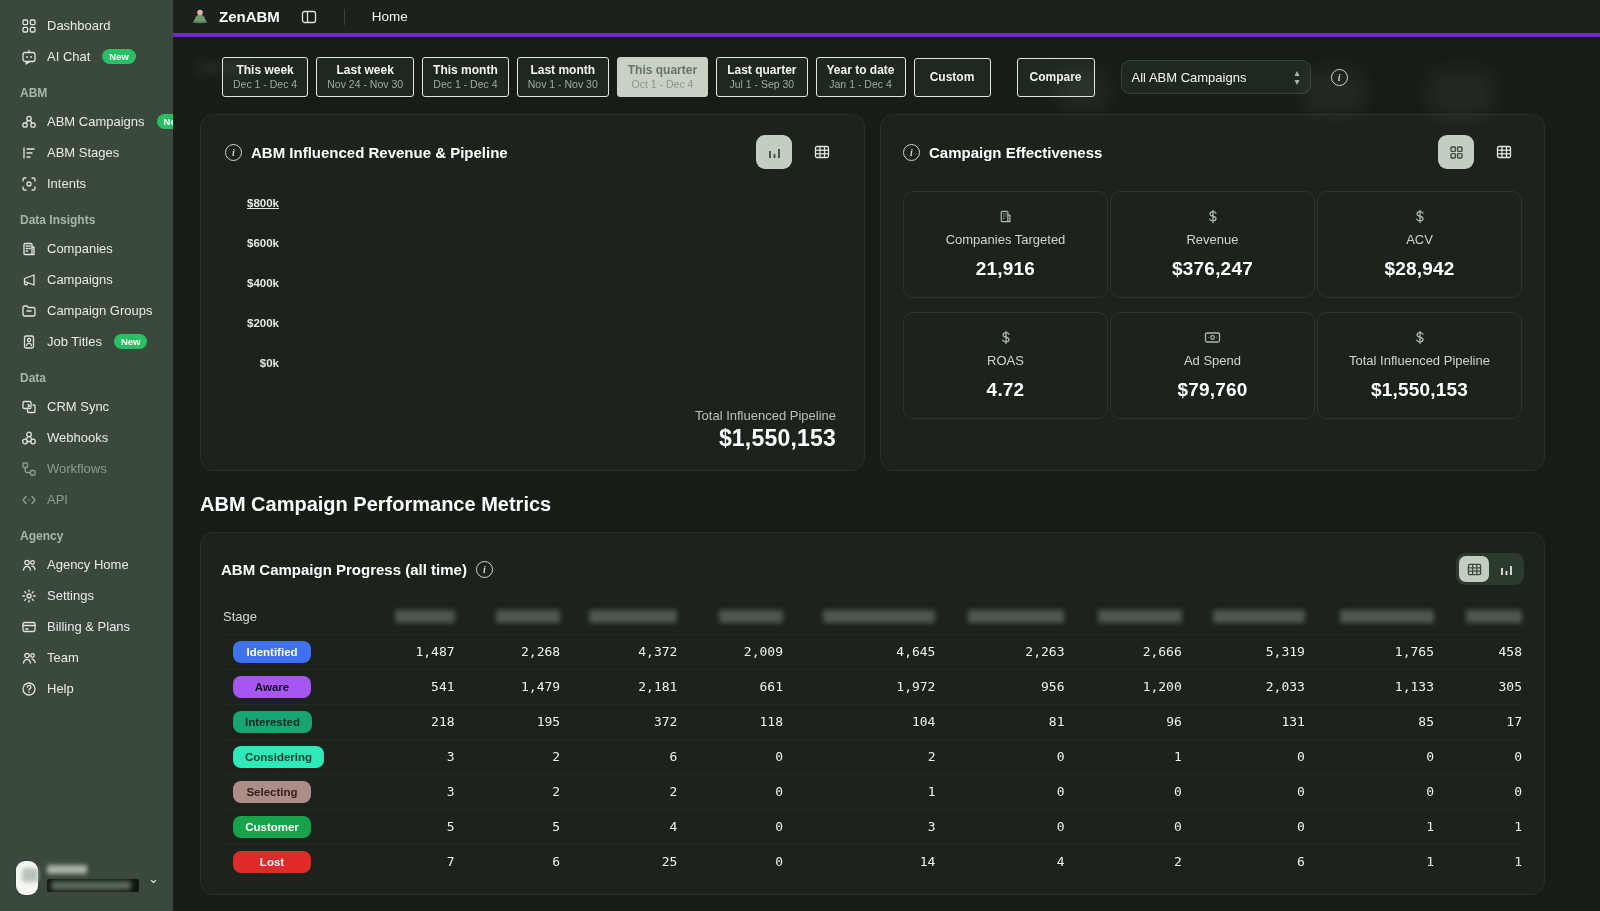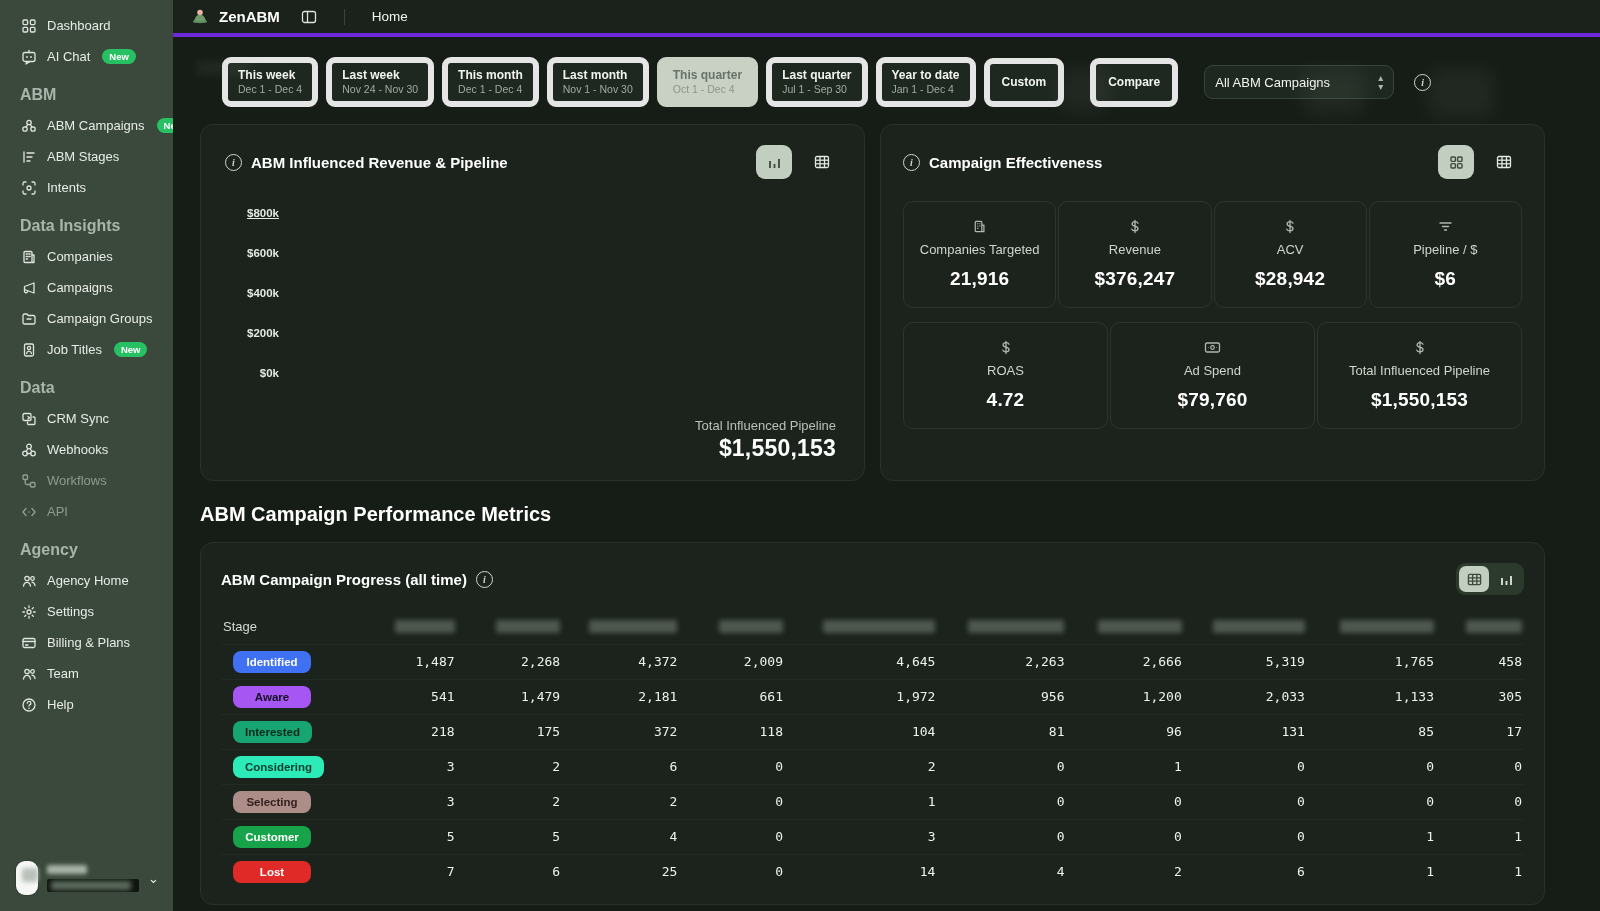--- a/index.html
+++ b/index.html
@@ -9,21 +9,21 @@
 
   
   .sidebar { width:173px; min-width:173px; background:#3a493c; display:flex; flex-direction:column;
     padding:10px 0 10px 0; position:relative; }
   .side-list { flex:1; overflow:hidden; }
   .side-item { display:flex; align-items:center; gap:10px; padding:7px 10px 7px 20px;
     font-size:13px; color:#e7ece6; cursor:pointer; white-space:nowrap; }
   .side-item .ic { width:17px; height:17px; display:inline-flex; align-items:center; justify-content:center; flex:none; }
   .side-item.disabled { color:#8d9b8f; }
   .side-item.disabled svg { opacity:.55; }
-  .side-section { padding:14px 20px 6px 20px; font-size:16px; color:#a9b5aa; font-weight:700; }
+  .side-section { padding:14px 20px 6px 20px; font-size:12px; color:#a9b5aa; font-weight:700; }
   .badge-new { background:#27c163; color:#fff; font-size:9.5px; font-weight:700;
     padding:2px 7px; border-radius:8px; margin-left:2px; }
   .side-user { display:flex; align-items:center; gap:9px; padding:10px 14px 6px 16px; }
   .avatar { width:34px; height:34px; background:#f7f8f6; border-radius:9px; position:relative; box-shadow:0 0 0 1px rgba(0,0,0,.15);}
   .avatar::after { content:""; position:absolute; left:6px; top:7px; width:16px; height:14px;
     background:#b9c2ba; filter:blur(2px); border-radius:2px; }
   .ublur1 { width:40px; height:9px; background:#a8b3a8; border-radius:2px; filter:blur(2px); margin-bottom:5px; }
   .ublur2 { width:92px; height:13px; background:#10160f; border-radius:2px; position:relative; overflow:hidden;}
   .ublur2::after{ content:""; position:absolute; inset:2px 8px 2px 4px; background:#5c6b5e; filter:blur(2.5px); border-radius:2px;}
   .chev { margin-left:auto; color:#e7ece6; font-size:13px; }
@@ -35,22 +35,22 @@
   .brand { display:flex; align-items:center; gap:8px; font-weight:700; font-size:15px; color:#fff; }
   .logo { width:22px; height:22px; display:inline-block; }
   .tb-sep { width:1px; height:16px; background:#3a443b; margin:0 6px; }
   .tb-home { font-size:13.5px; color:#f0f3ef; }
 
   .content { flex:1; padding:20px 55px 0 27px; position:relative; }
   .smudge { position:absolute; background:rgba(190,205,190,.07); filter:blur(9px); border-radius:10px; pointer-events:none;}
 
   
   .filters { display:flex; align-items:center; gap:8px; margin-left:22px; }
-  .fbtn { background:#1f2820; border:6px solid #e5e5e5; border-radius:9px; min-width:77px;
-    padding:5px 10px; cursor:pointer; }
+  .fbtn { background:#1f2820; border:1px solid #e5e5e5; border-radius:3px; min-width:77px;
+    padding:5px 10px; text-align:center; cursor:pointer; }
   .fbtn .t { font-size:12px; font-weight:700; color:#f2f4f1; line-height:15px; }
   .fbtn .r { font-size:10.5px; color:#9fab9f; line-height:13px; }
   .fbtn.single { padding:11px 12px; }
   .fbtn.selected { background:#c8d1c4; border-color:#c8d1c4; }
   .fbtn.selected .t { color:#68746a; }
   .fbtn.selected .r { color:#8b9689; }
   .fbtn.compare { margin-left:18px; }
   .select { margin-left:18px; width:190px; height:34px; background:#1f2820; border:1px solid #36453c;
     border-radius:9px; display:flex; align-items:center; padding:0 10px; font-size:13px; color:#f2f4f1; cursor:pointer;}
   .select .ud { margin-left:auto; color:#aab5ab; font-size:10px; line-height:9px; text-align:center;}
@@ -478,31 +478,20 @@
               </div>
               <div class="tile">
                 <span class="tic">
                   <svg width="14" height="15" viewBox="0 0 14 15">
                     <path d="M7 1.5v12M10 4.2c-.5-1-1.5-1.5-3-1.5-1.8 0-2.9.9-2.9 2.2 0 3 5.9 1.6 5.9 4.7 0 1.4-1.2 2.3-3 2.3-1.6 0-2.7-.6-3.2-1.7" stroke="#aeb8ae" stroke-width="1.3" fill="none" stroke-linecap="round"></path>
                   </svg>
                 </span>
       <span class="tlabel">ACV</span>
       <span class="tvalue">$28,942</span>
               </div>
-              <div class="tile">
-                <span class="tic">
-                  <svg width="15" height="13" viewBox="0 0 15 13">
-                    <line x1="2" y1="3" x2="13" y2="3" stroke="#aeb8ae" stroke-width="1.4" stroke-linecap="round"></line>
-                    <line x1="4.5" y1="6.5" x2="10.5" y2="6.5" stroke="#aeb8ae" stroke-width="1.4" stroke-linecap="round"></line>
-                    <line x1="6.5" y1="10" x2="8.5" y2="10" stroke="#aeb8ae" stroke-width="1.4" stroke-linecap="round"></line>
-                  </svg>
-                </span>
-      <span class="tlabel">Pipeline / $</span>
-      <span class="tvalue">$6</span>
-              </div>
             </div>
           <div class="tiles r2" id="tiles-r2">
               <div class="tile">
                 <span class="tic">
                   <svg width="14" height="15" viewBox="0 0 14 15">
                     <path d="M7 1.5v12M10 4.2c-.5-1-1.5-1.5-3-1.5-1.8 0-2.9.9-2.9 2.2 0 3 5.9 1.6 5.9 4.7 0 1.4-1.2 2.3-3 2.3-1.6 0-2.7-.6-3.2-1.7" stroke="#aeb8ae" stroke-width="1.3" fill="none" stroke-linecap="round"></path>
                   </svg>
                 </span>
       <span class="tlabel">ROAS</span>
       <span class="tvalue">4.72</span>
@@ -631,21 +620,21 @@
                 <td class="num">1,972</td>
                 <td class="num">956</td>
                 <td class="num">1,200</td>
                 <td class="num">2,033</td>
                 <td class="num">1,133</td>
                 <td class="num">305</td>
               </tr>
               <tr>
                 <td style="padding-left: 12px;"><span class="stage-badge" style="background: rgb(23, 166, 115); color: rgb(6, 41, 28);">Interested</span></td>
                 <td class="num">218</td>
-                <td class="num">175</td>
+                <td class="num">195</td>
                 <td class="num">372</td>
                 <td class="num">118</td>
                 <td class="num">104</td>
                 <td class="num">81</td>
                 <td class="num">96</td>
                 <td class="num">131</td>
                 <td class="num">85</td>
                 <td class="num">17</td>
               </tr>
               <tr>

